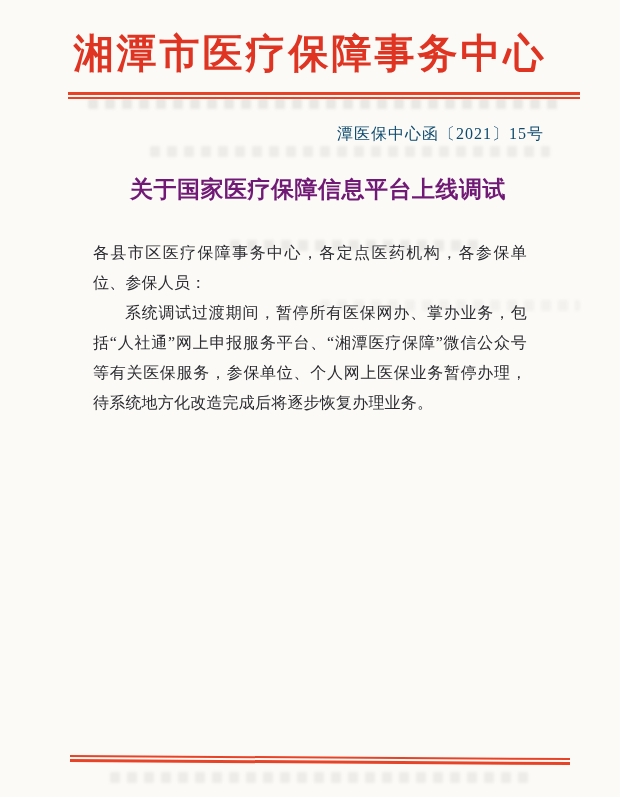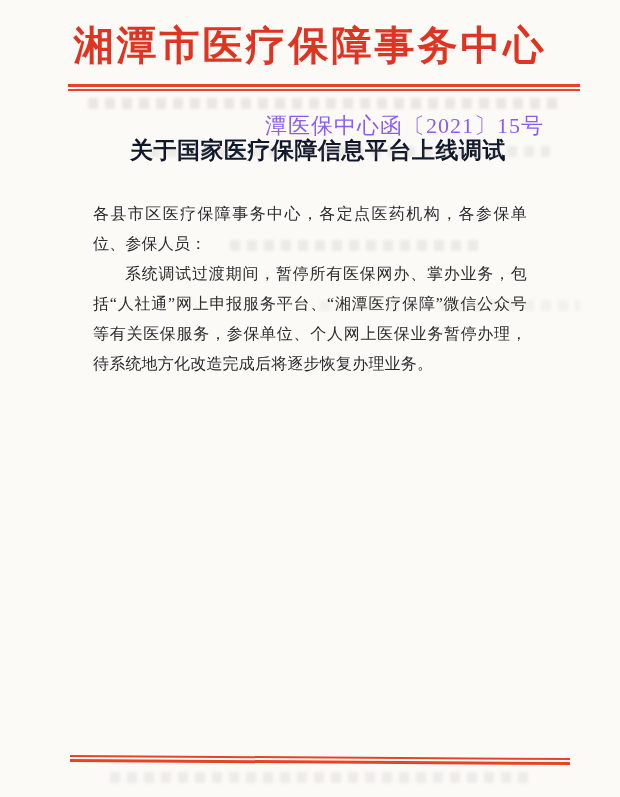--- a/index.html
+++ b/index.html
@@ -8,51 +8,52 @@
     width:620px; height:797px;
     margin:0 auto;
     background:var(--color-page_bg, #fbfaf7);
     overflow:hidden;
     color:var(--color-body_text, #2b2b30);
     font-family:"Liberation Serif","DejaVu Serif",serif;
   }
 
   
   .org-header {
-    margin:0; padding-top:22px;
+    margin:8px; padding-top:22px;
     text-align:center;
     font-size:40px; line-height:48px;
     font-weight:bold;
     letter-spacing:3px;
     color:var(--color-header_red, #e03422);
     font-family:"Liberation Serif","DejaVu Serif",serif;
     white-space:nowrap;
   }
 
   .header-rule {
     margin-left:68px; margin-top:14px;
     width:512px; height:2px;
     border-top:3px solid var(--color-rule_red, #e84327);
     border-bottom:2px solid var(--color-rule_red, #e84327);
   }
 
   .doc-number {
     margin-top:24px;
     padding-right:76px;
     text-align:right;
-    font-size:22px; line-height:21px;
+    font-size:16px; line-height:21px;
     letter-spacing:1px;
-    color:#8b5cf6;
+    color:#0c4a6e;
   }
 
   .doc-title {
+    margin-top:31px;
     text-align:center;
     font-size:23px; line-height:30px;
     font-weight:bold;
-    color:#0f172a;
+    color:#701a75;
     letter-spacing:0.5px;
     padding-left:16px;
   }
   .doc-title span { display:block; }
 
   .body-text {
     margin:33px 0 0 93px;
     width:434px;
     font-size:16px; line-height:30px;
     text-align:justify;

